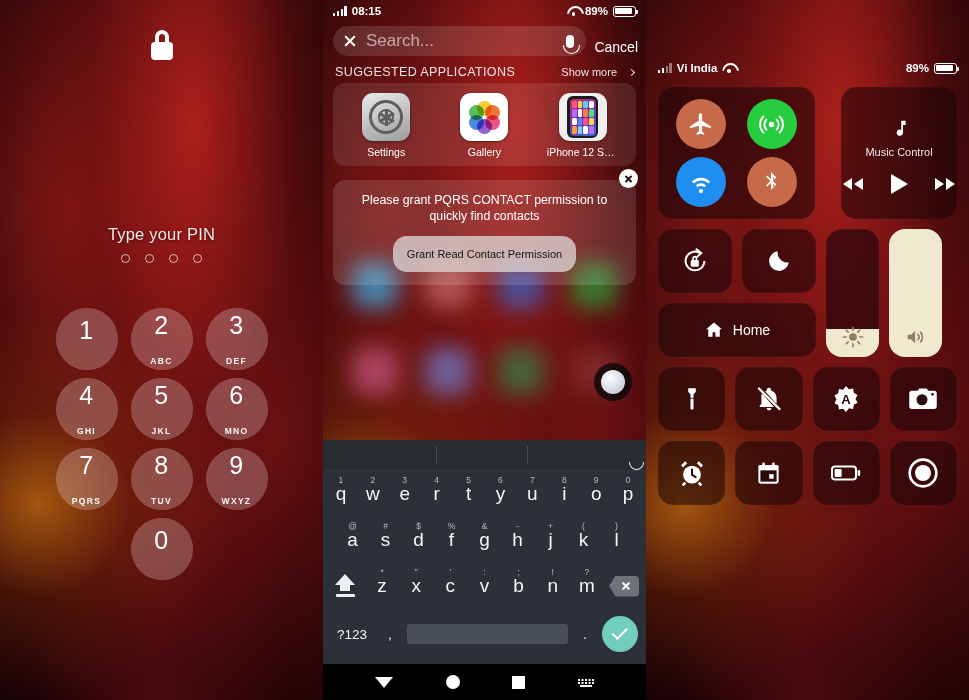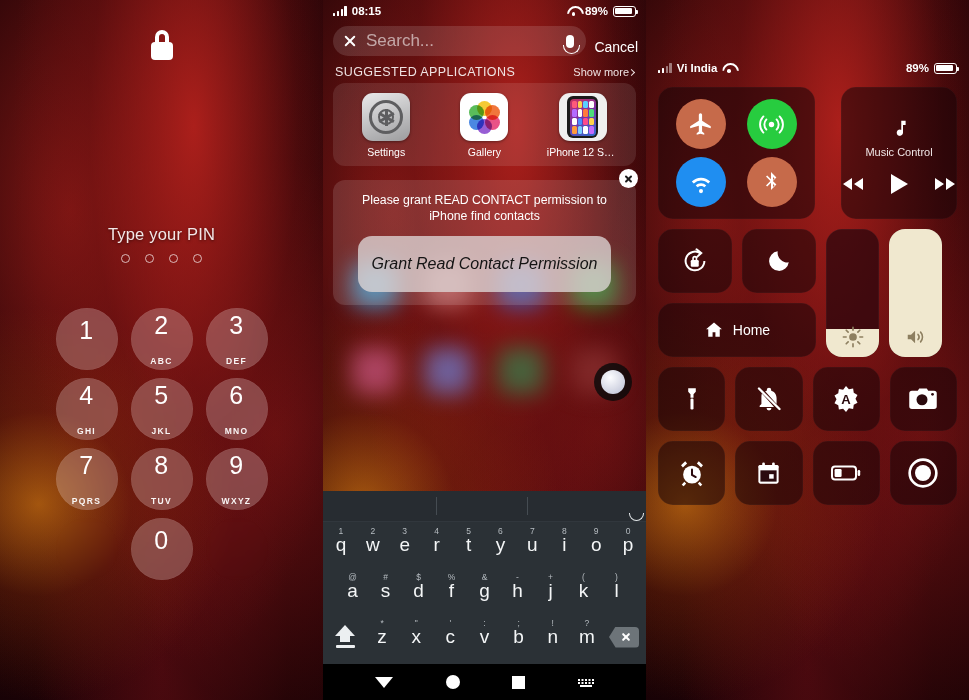--- a/index.html
+++ b/index.html
@@ -79,21 +79,21 @@
   .x-icon { width: 14px; height: 14px; position: relative; flex: none; }
   .x-icon::before, .x-icon::after { content:""; position:absolute; left:0; top:6px; width:14px; height:2px; background:#fff; border-radius:1px; }
   .x-icon::before { transform: rotate(45deg); } .x-icon::after { transform: rotate(-45deg); }
   .search-ph { flex: 1; color: rgba(255,255,255,.58); font-size: 17px; }
   .mic { width: 8px; height: 13px; background: #fff; border-radius: 4px; position: relative; flex: none; margin-right: 2px; }
   .mic::after { content:""; position:absolute; left:-3.5px; bottom:-6px; width:15px; height:8px; border:1.8px solid #fff; border-top:none; border-radius:0 0 9px 9px; }
   .cancel { color: #fff; font-size: 14px; margin-top: 12px; }
 
   .sect-head { display: flex; align-items: baseline; padding: 9px 12px 4px 12px; }
   .sect-title { color: #efe2e2; font-size: 12.5px; letter-spacing: .4px; }
-  .show-more { margin-left: auto; color: #efe2e2; font-size: 11px; display: flex; align-items: center; gap: 0; }
+  .show-more { margin-left: auto; color: #efe2e2; font-size: 11px; display: flex; align-items: center; gap: 12px; }
   .chev { width: 5px; height: 5px; border-right: 1.4px solid #efe2e2; border-top: 1.4px solid #efe2e2; transform: rotate(45deg); display: inline-block; }
 
   .appcard { margin: 0 10px; border-radius: 12px; background: rgba(255,255,255,0.10); padding: 10px 4px 8px; display: flex; }
   .app { flex: 1; display: flex; flex-direction: column; align-items: center; gap: 5px; }
   .app-ico { width: 48px; height: 48px; border-radius: 11px; overflow: hidden; position: relative; box-shadow: 0 1px 3px rgba(0,0,0,.4); }
   .app-lbl { color: #fff; font-size: 10.5px; max-width: 72px; overflow: hidden; white-space: nowrap; text-overflow: ellipsis; text-align: center; }
 
   
   .ico-gallery { background: #fff; }
   .flower { position: absolute; inset: 0; }
@@ -115,21 +115,21 @@
   .cloud::before { content:""; position:absolute; left:5px; top:-8px; width:16px; height:16px; border-radius:50%; background:#fff; }
   .cloud::after { content:""; position:absolute; right:4px; top:-5px; width:12px; height:12px; border-radius:50%; background:#fff; }
 
   .perm-wrap { margin: 14px 10px 0; position: relative; }
   .perm-close { position: absolute; right: -2px; top: -11px; width: 19px; height: 19px; border-radius: 50%; background: #fff; display:flex; align-items:center; justify-content:center; z-index: 4; }
   .perm-close .x2 { width: 9px; height: 9px; position: relative; }
   .perm-close .x2::before, .perm-close .x2::after { content:""; position:absolute; left:0; top:3.6px; width:9px; height:1.9px; background:#1c1c1c; border-radius:1px; }
   .perm-close .x2::before { transform: rotate(45deg); } .perm-close .x2::after { transform: rotate(-45deg); }
   .perm-card { border-radius: 12px; background: rgba(255,255,255,0.13); padding: 12px 14px 13px; text-align: center; }
   .perm-text { color: #fff; font-size: 12.3px; line-height: 1.33; }
-  .perm-btn { margin: 11px auto 0; display: inline-block; background: rgba(222,214,214,0.78); color: #141414; font-size: 16px; padding: 19px 14px; border-radius: 14px; font-style: italic; }
+  .perm-btn { margin: 11px auto 0; display: inline-block; background: rgba(222,214,214,0.78); color: #141414; font-size: 11px; padding: 12px 14px; border-radius: 14px; }
 
   .float-btn { position: absolute; right: 14px; top: 363px; width: 38px; height: 38px; border-radius: 50%; background: rgba(10,10,10,.82); display:flex; align-items:center; justify-content:center; }
   .float-btn i { width: 24px; height: 24px; border-radius: 50%; background: radial-gradient(circle at 38% 32%, #fdfdff, #b9bdd2); display:block; }
 
   
   .kbd { position: absolute; left: 0; bottom: 36px; width: 100%; background: #2b3136; padding-bottom: 4px; }
   .kbd-sugg { height: 31px; display: flex; align-items: center; background: #272c31; border-bottom: 1px solid #31373d; position: relative; }
   .kbd-sugg .divider { position:absolute; top: 6px; bottom: 6px; width: 1px; background: #454c52; }
   .kbd-mic { position: absolute; right: 12px; top: 8px; }
   .kbd-mic .mic { background: #e4e8ea; width: 7px; height: 10px; }
@@ -381,21 +381,21 @@
           </div>
           <div class="app-lbl">iPhone 12 Setti...</div>
         </div>
       </div>
 
       <div class="perm-wrap">
         <div class="perm-close">
             <span class="x2"></span>
           </div>
         <div class="perm-card">
-          <div class="perm-text">Please grant READ CONTACT permission to iPhone find contacts</div>
+          <div class="perm-text">Please grant PQRS CONTACT permission to quickly find contacts</div>
           <div class="perm-btn">Grant Read Contact Permission</div>
         </div>
       </div>
 
       <div class="float-btn">
           <i></i>
         </div>
 
       <div class="kbd">
         <div class="kbd-sugg">
@@ -444,20 +444,29 @@
           <div class="kkey"><sup>;</sup><span>b</span></div>
           <div class="kkey"><sup>!</sup><span>n</span></div>
           <div class="kkey"><sup>?</sup><span>m</span></div>
           <div class="kfn">
               <span class="bksp">
                 <span class="x3"></span>
               </span>
             </div>
         </div>
 
+        <div class="krow4">
+          <div class="k-sym">?123</div>
+          <div class="k-comma">,</div>
+          <div class="k-space"></div>
+          <div class="k-period">.</div>
+          <div class="k-enter">
+              <span class="chk"></span>
+            </div>
+        </div>
       </div>
 
       <div class="navbar">
         <span class="nav-back-tri"></span>
         <span class="nav-home"></span>
         <span class="nav-rec"></span>
         <span class="nav-kbd">
           <svg width="16" height="11" viewBox="0 0 16 11">
               <g fill="#fff">
             <rect x="0" y="2" width="2" height="2"></rect>

